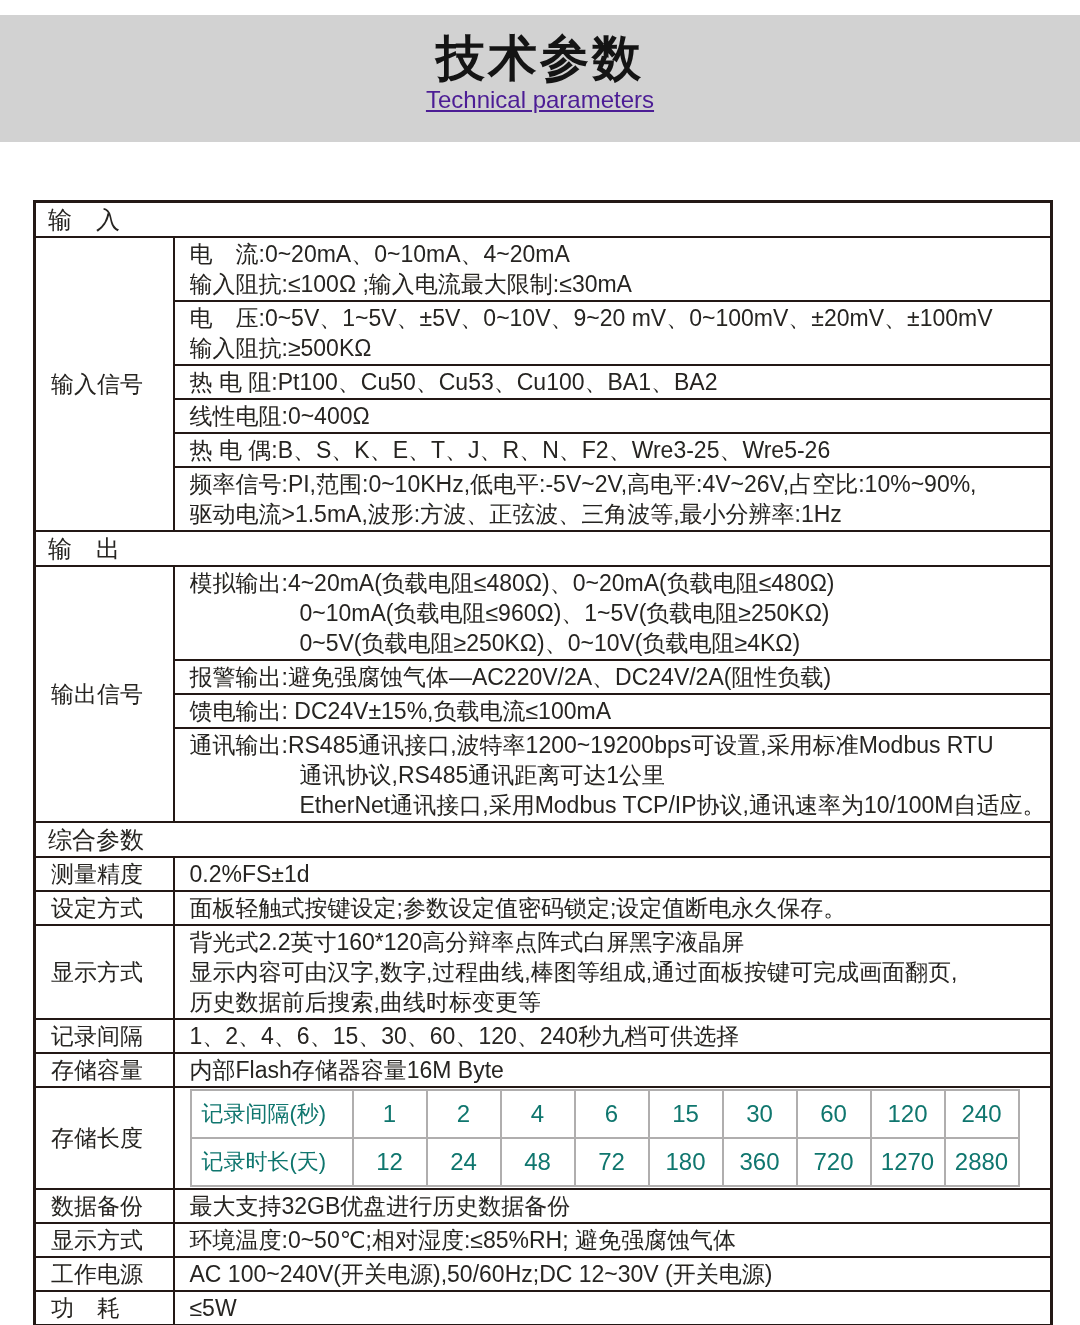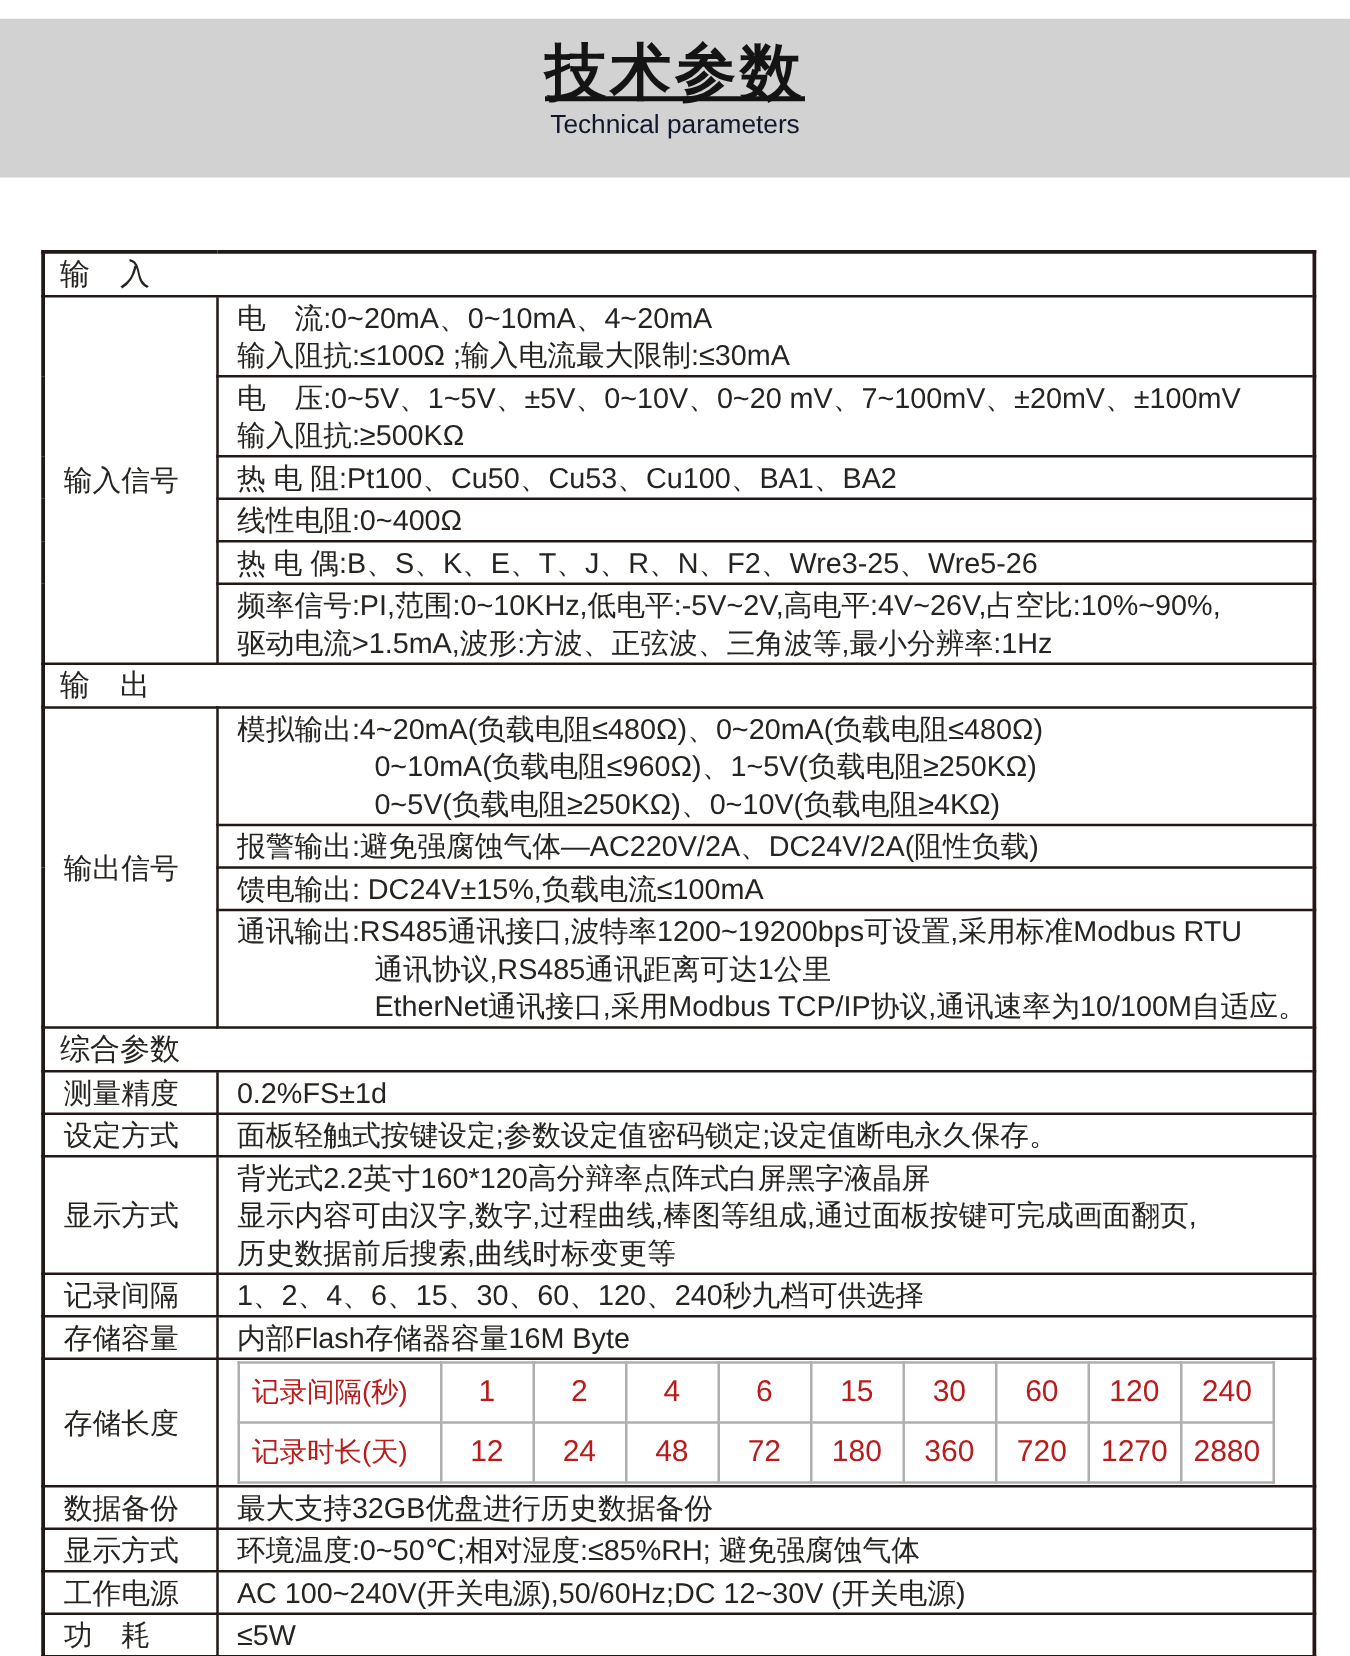--- a/index.html
+++ b/index.html
@@ -1,39 +1,39 @@
 <!DOCTYPE html>
 <html><head>
 <meta charset="utf-8">
 <style>
   html,body{margin:0;padding:0;background:#ffffff;}
   body{font-family:"Liberation Sans","DejaVu Sans",sans-serif;color:#262421;}
   .page{position:relative;width:1080px;height:1325px;background:#ffffff;overflow:hidden;}
 
   
   .band{position:absolute;left:0;top:15px;width:1080px;height:127px;background:#d2d2d2;text-align:center;}
-  .band .title{margin-top:14px;font-size:49px;line-height:58px;font-weight:bold;color:#141414;letter-spacing:3px;text-decoration:underline;}
-  .band .subtitle{font-size:21px;line-height:26px;color:#0f172a;}
+  .band .title{margin-top:14px;font-size:49px;line-height:58px;font-weight:bold;color:#141414;letter-spacing:3px;}
+  .band .subtitle{font-size:24px;line-height:26px;color:#4c1d95;text-decoration:underline;}
 
   
   table.spec{position:absolute;left:33px;top:200px;width:1020px;border-collapse:collapse;table-layout:fixed;background:#fff;}
   table.spec{border:3px solid #231815;}
   table.spec td{border:2px solid #231815;font-size:23px;line-height:30px;color:#262421;
                 padding:1px 8px 1px 15px;vertical-align:middle;overflow:hidden;}
   td.lbl{font-size:24px;white-space:nowrap;}
   td.top{vertical-align:top;padding-top:3px;}
   tr.section td{font-size:24px;line-height:31px;padding-left:12px;}
   td.val div{white-space:nowrap;overflow:hidden;}
   td.val .indent{padding-left:110px;}
 
   
   td.storage-cell{padding:12px 8px 12px 15px;}
   table.storage{border-collapse:collapse;table-layout:fixed;}
   table.storage td{border:2px solid #b0aeae;font-size:24px;line-height:46px;height:46px;
-                   padding:0;text-align:center;white-space:nowrap;color:#b91c1c;}
+                   padding:0;text-align:center;white-space:nowrap;color:#0f766e;}
   table.storage td.sl{width:150px;text-align:left;padding-left:10px;font-size:22px;}
   table.storage td.num{width:72px;}
 </style>
 </head>
 <body>
 
 <div class="page">
 
   <div class="band">
     <div class="title">技术参数</div>
@@ -53,21 +53,21 @@
 
     <tr>
       <td class="lbl top" rowspan="6">输入信号</td>
       <td class="val">
         <div>电　流:0~20mA、0~10mA、4~20mA</div>
         <div>输入阻抗:≤100Ω ;输入电流最大限制:≤30mA</div>
       </td>
     </tr>
     <tr>
       <td class="val">
-        <div>电　压:0~5V、1~5V、±5V、0~10V、0~20 mV、7~100mV、±20mV、±100mV</div>
+        <div>电　压:0~5V、1~5V、±5V、0~10V、9~20 mV、0~100mV、±20mV、±100mV</div>
         <div>输入阻抗:≥500KΩ</div>
       </td>
     </tr>
     <tr>
       <td class="val">热 电 阻:Pt100、Cu50、Cu53、Cu100、BA1、BA2</td>
     </tr>
     <tr>
       <td class="val">线性电阻:0~400Ω</td>
     </tr>
     <tr>

